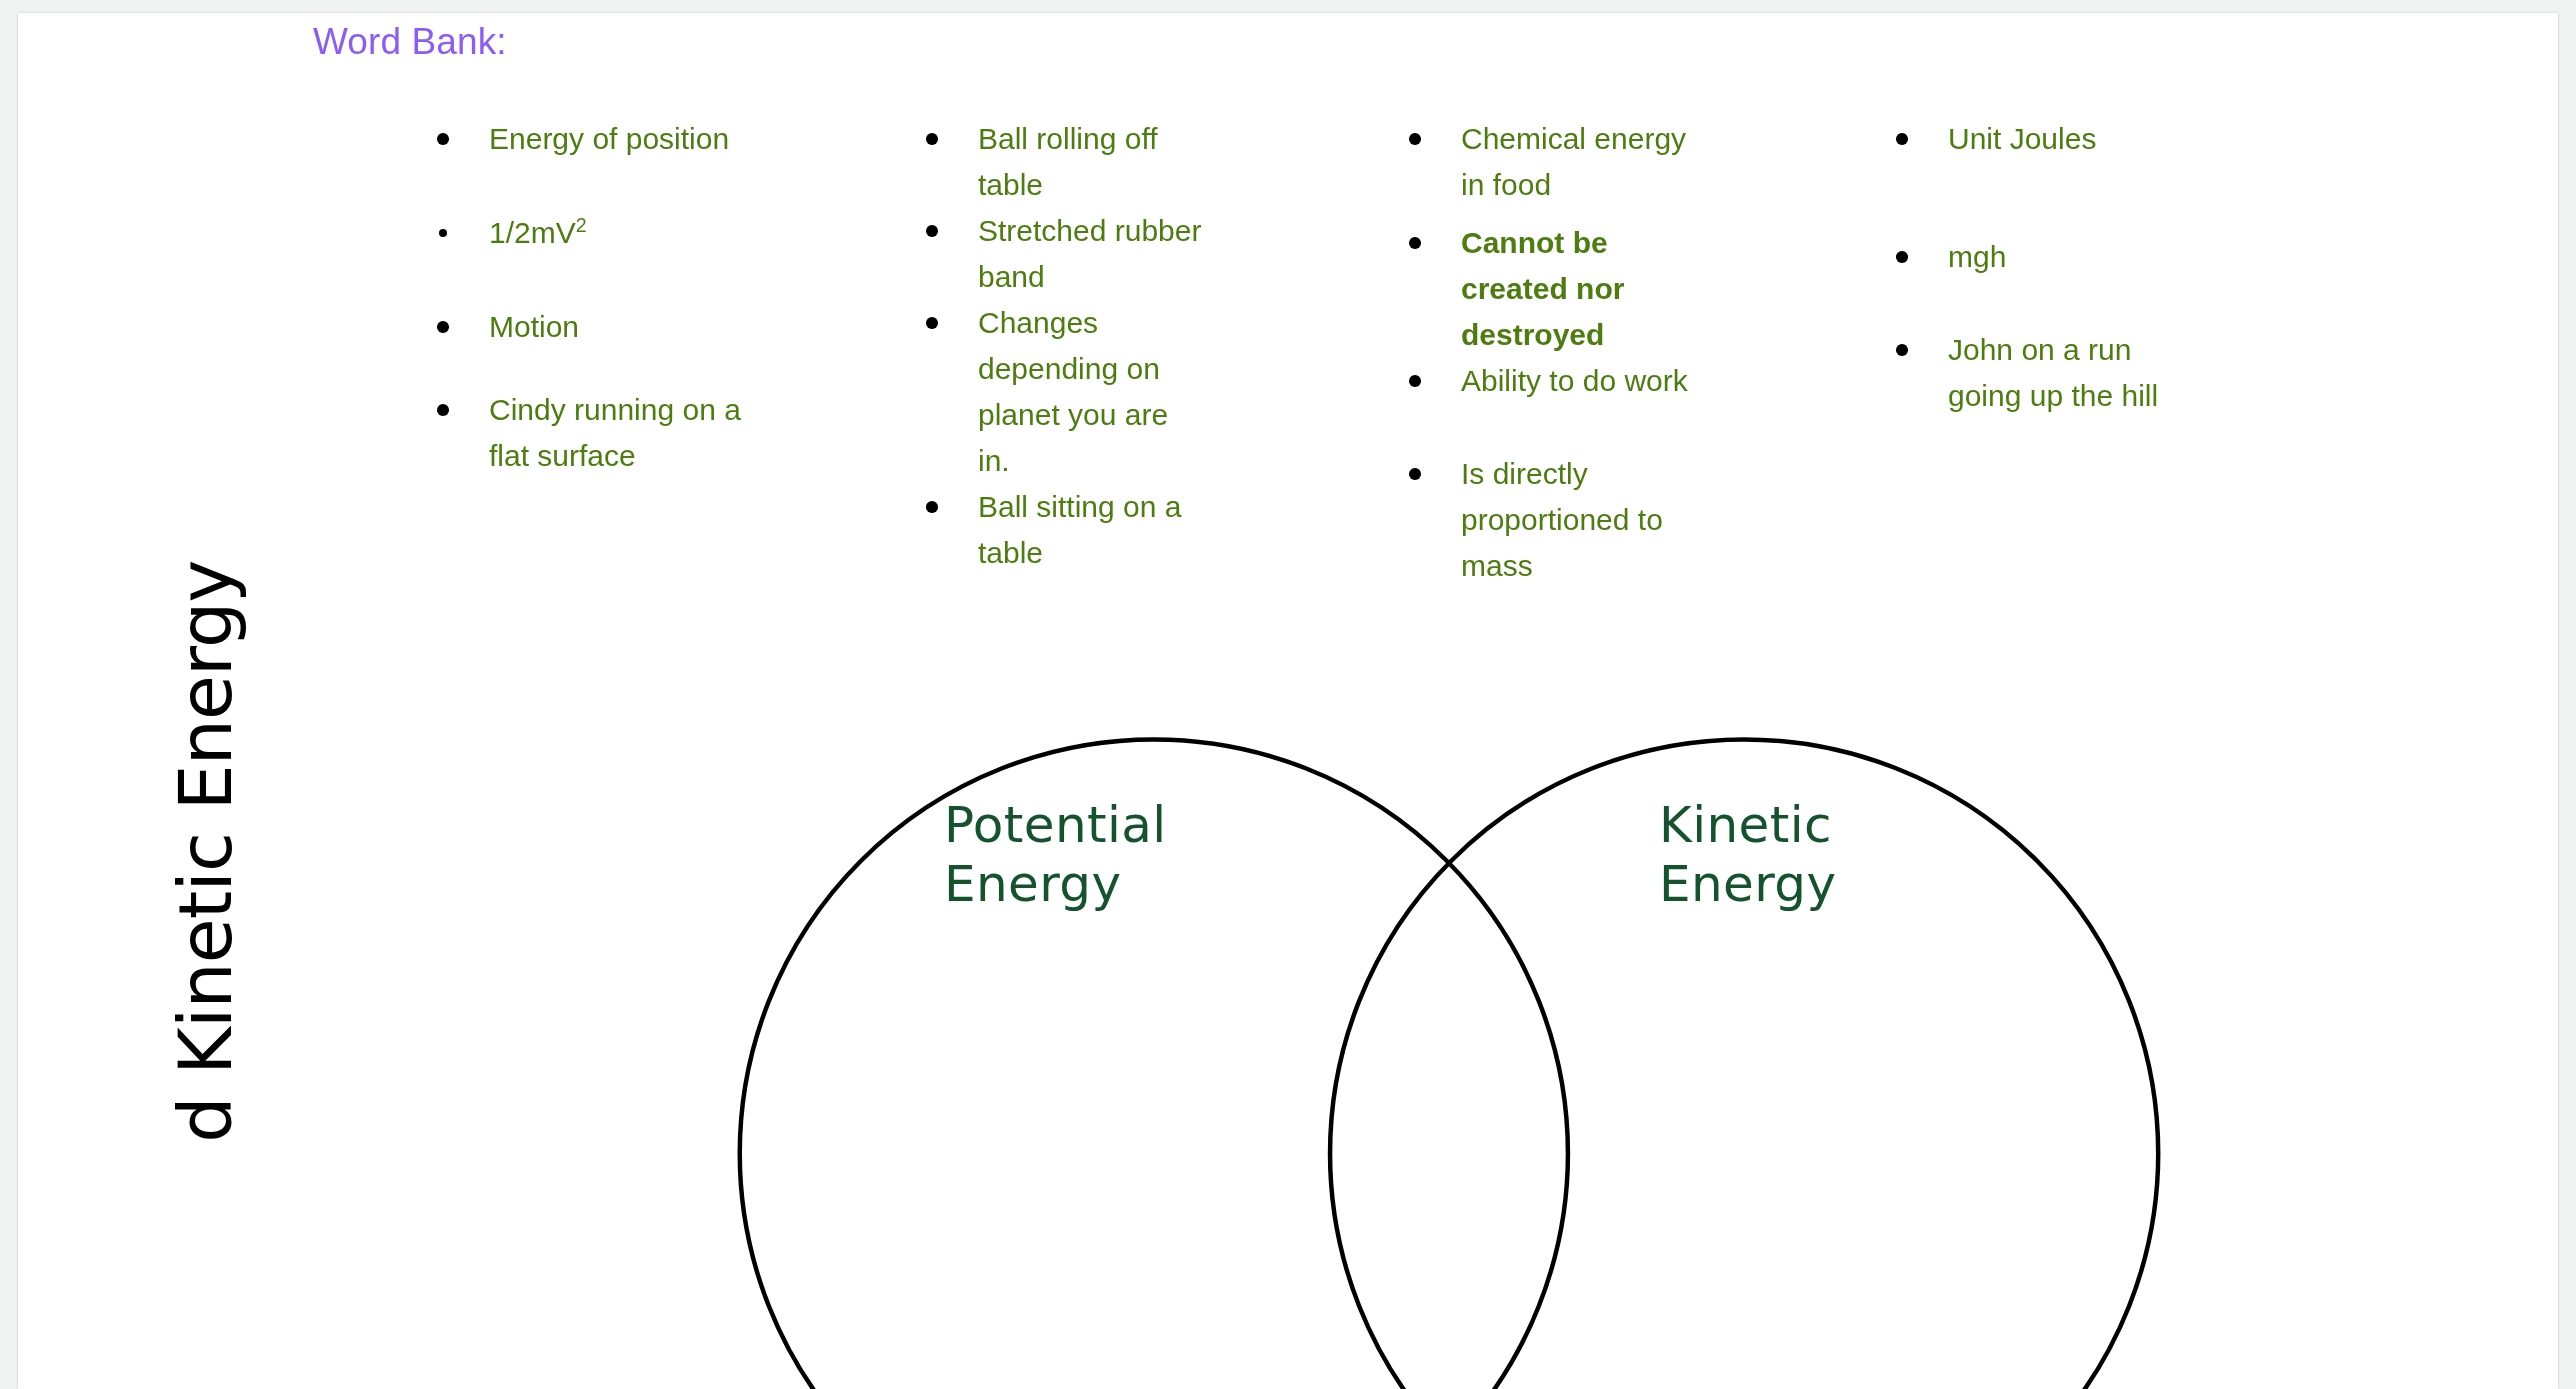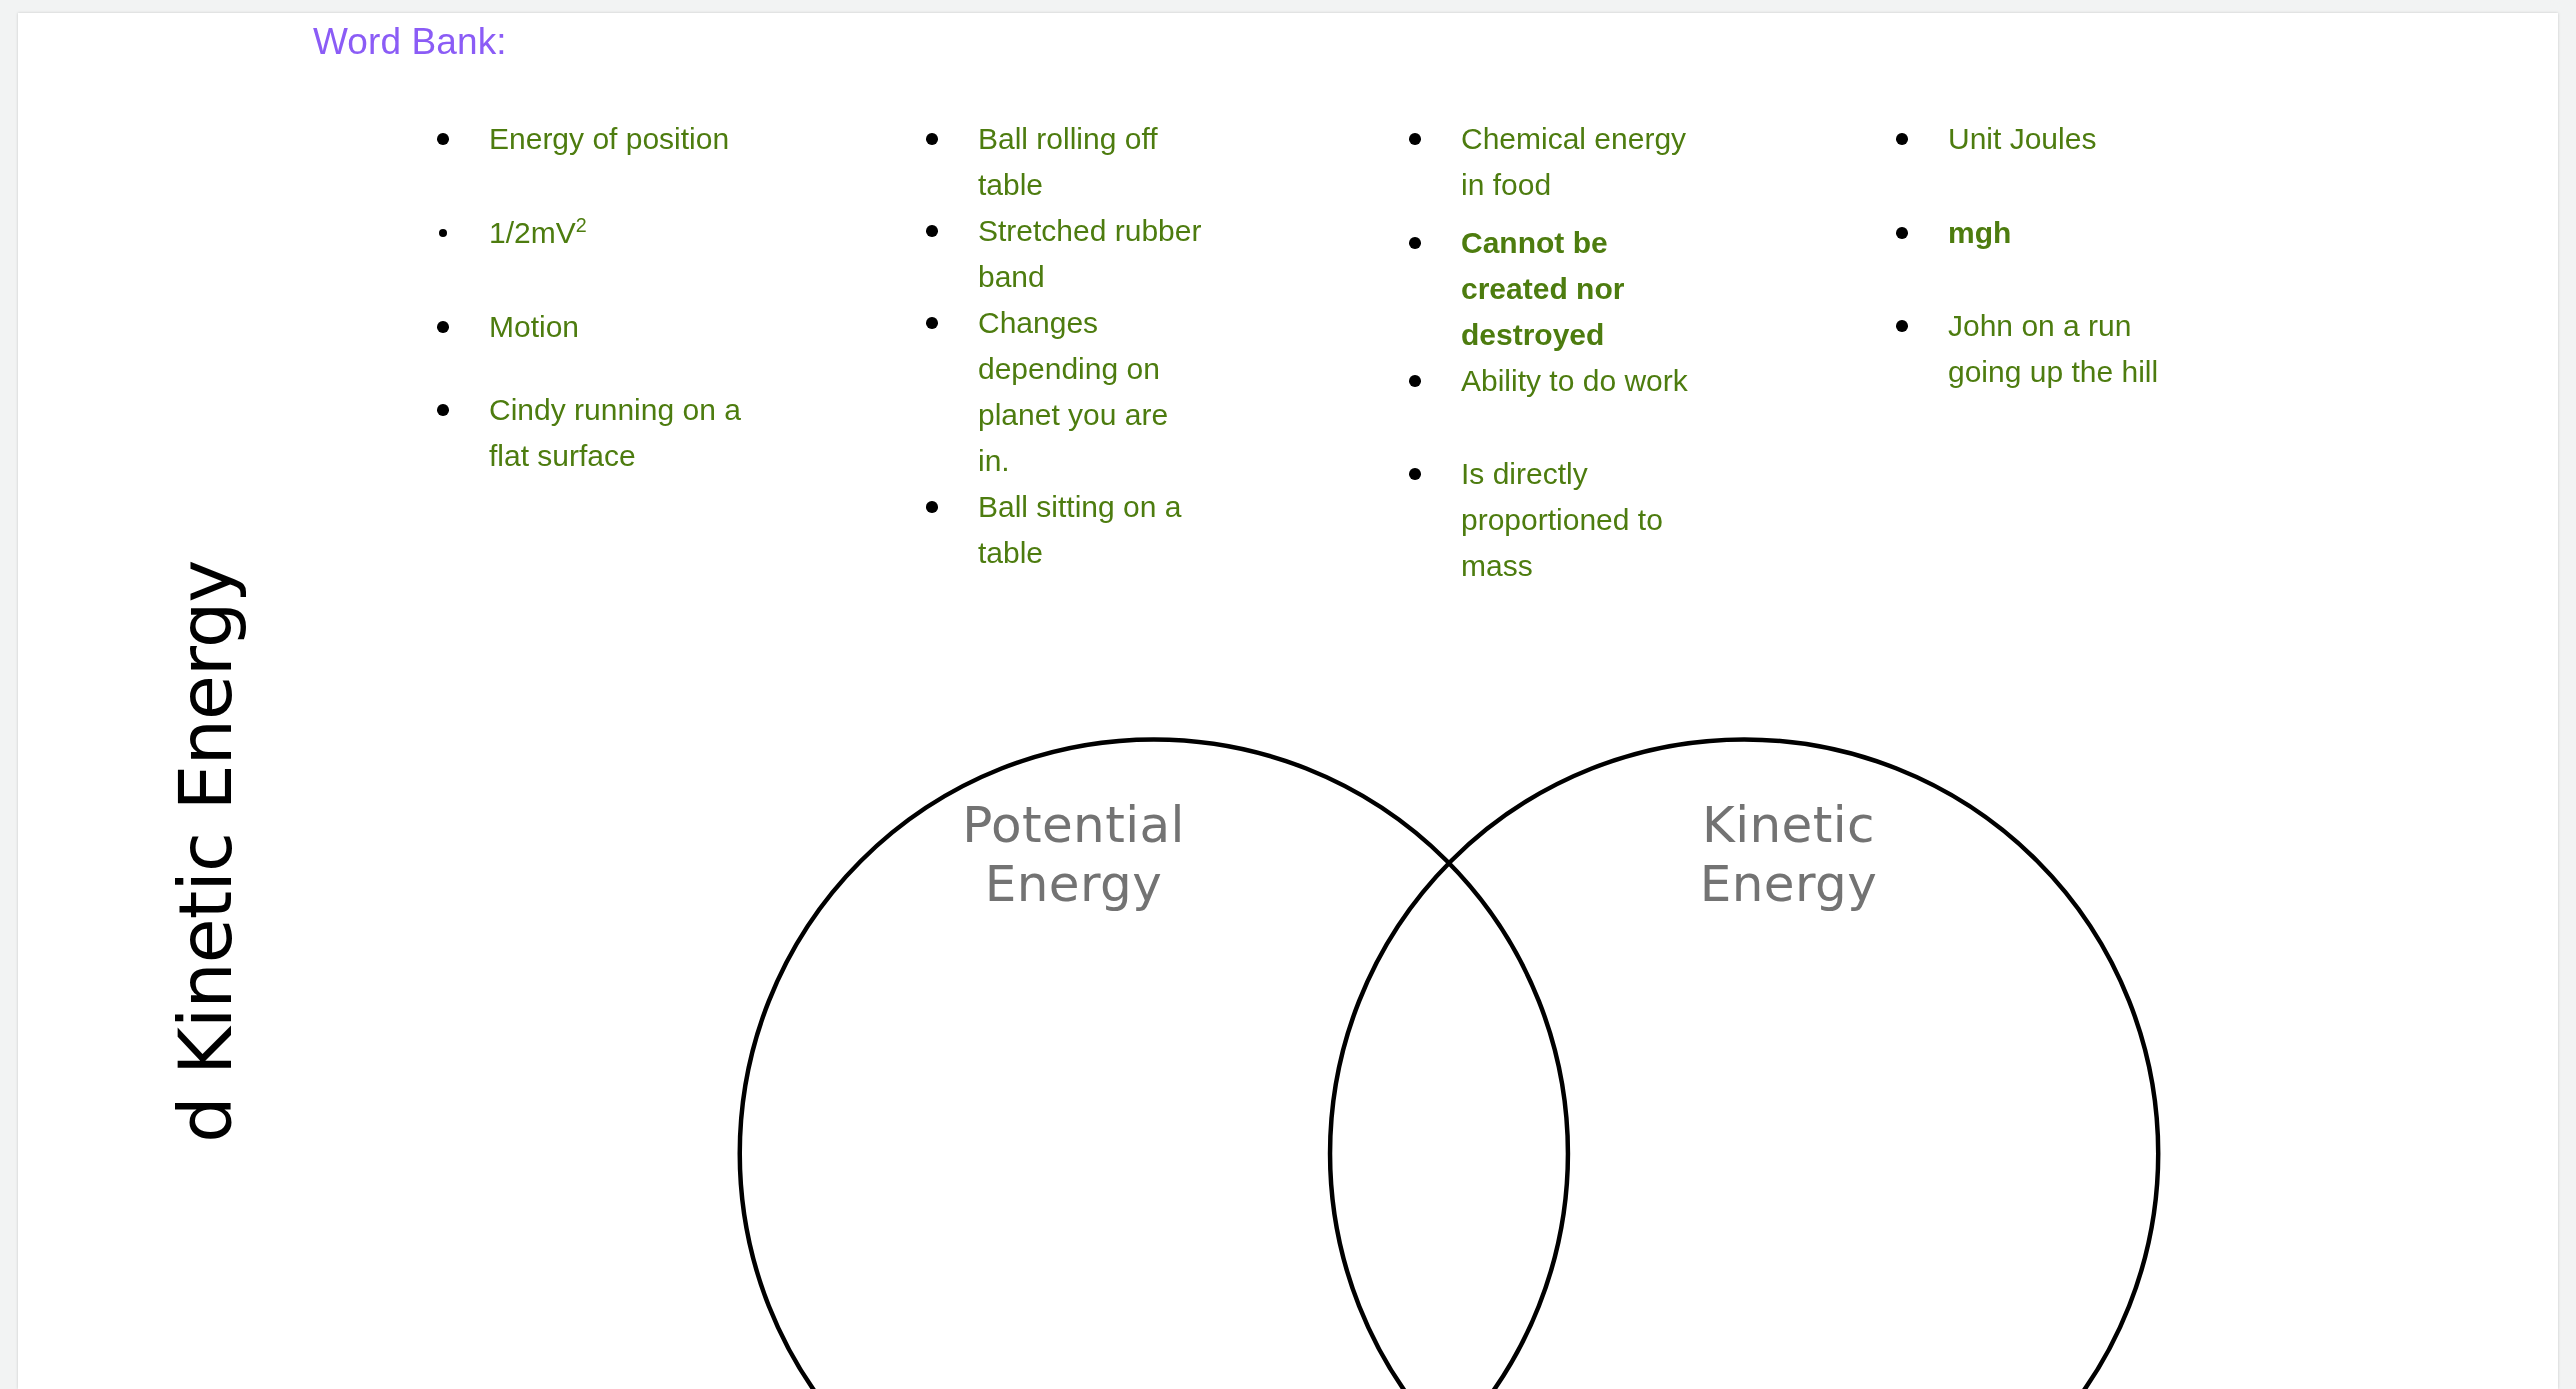--- a/index.html
+++ b/index.html
@@ -61,21 +61,21 @@
   #wb-col-1 .wb-item:nth-child(3){ margin-top:48px; }
   #wb-col-1 .wb-item:nth-child(4){ margin-top:37px; }
 
   #wb-col-2 .wb-item{ margin-top:0; }
   #wb-col-3 .wb-item:nth-child(1){ margin-top:0; }
   #wb-col-3 .wb-item:nth-child(2){ margin-top:12px;font-weight:bold; }
   #wb-col-3 .wb-item:nth-child(3){ margin-top:0; }
   #wb-col-3 .wb-item:nth-child(4){ margin-top:47px; }
 
   #wb-col-4 .wb-item:nth-child(1){ margin-top:0; }
-  #wb-col-4 .wb-item:nth-child(2){ margin-top:48px;font-weight:bold; }
+  #wb-col-4 .wb-item:nth-child(2){ margin-top:72px; }
   #wb-col-4 .wb-item:nth-child(3){ margin-top:47px; }
 
   .wb-item sup{ font-size:19.7px; vertical-align:super; line-height:0; }
 
   
   #side-title{
     position:absolute;
     left:-215px;
     top:796px;
     width:805px;
@@ -96,22 +96,21 @@
     width:2540px; height:1376px;
     pointer-events:none;
   }
   #venn svg{ display:block; }
 
   .venn-label{
     position:absolute;
     font-family:"DejaVu Sans", sans-serif;
     font-size:50px;
     line-height:59px;
-    color:#737373;
-    text-align:center;
+    color:#14532d;
     white-space:pre-line;
     letter-spacing:0.4px;
   }
   #venn-label-left{ left:926px; top:783px; width:259px; }
   #venn-label-right{ left:1641px; top:783px; width:259px; }
 </style>
 </head>
 <body>
 
 <div id="page">

